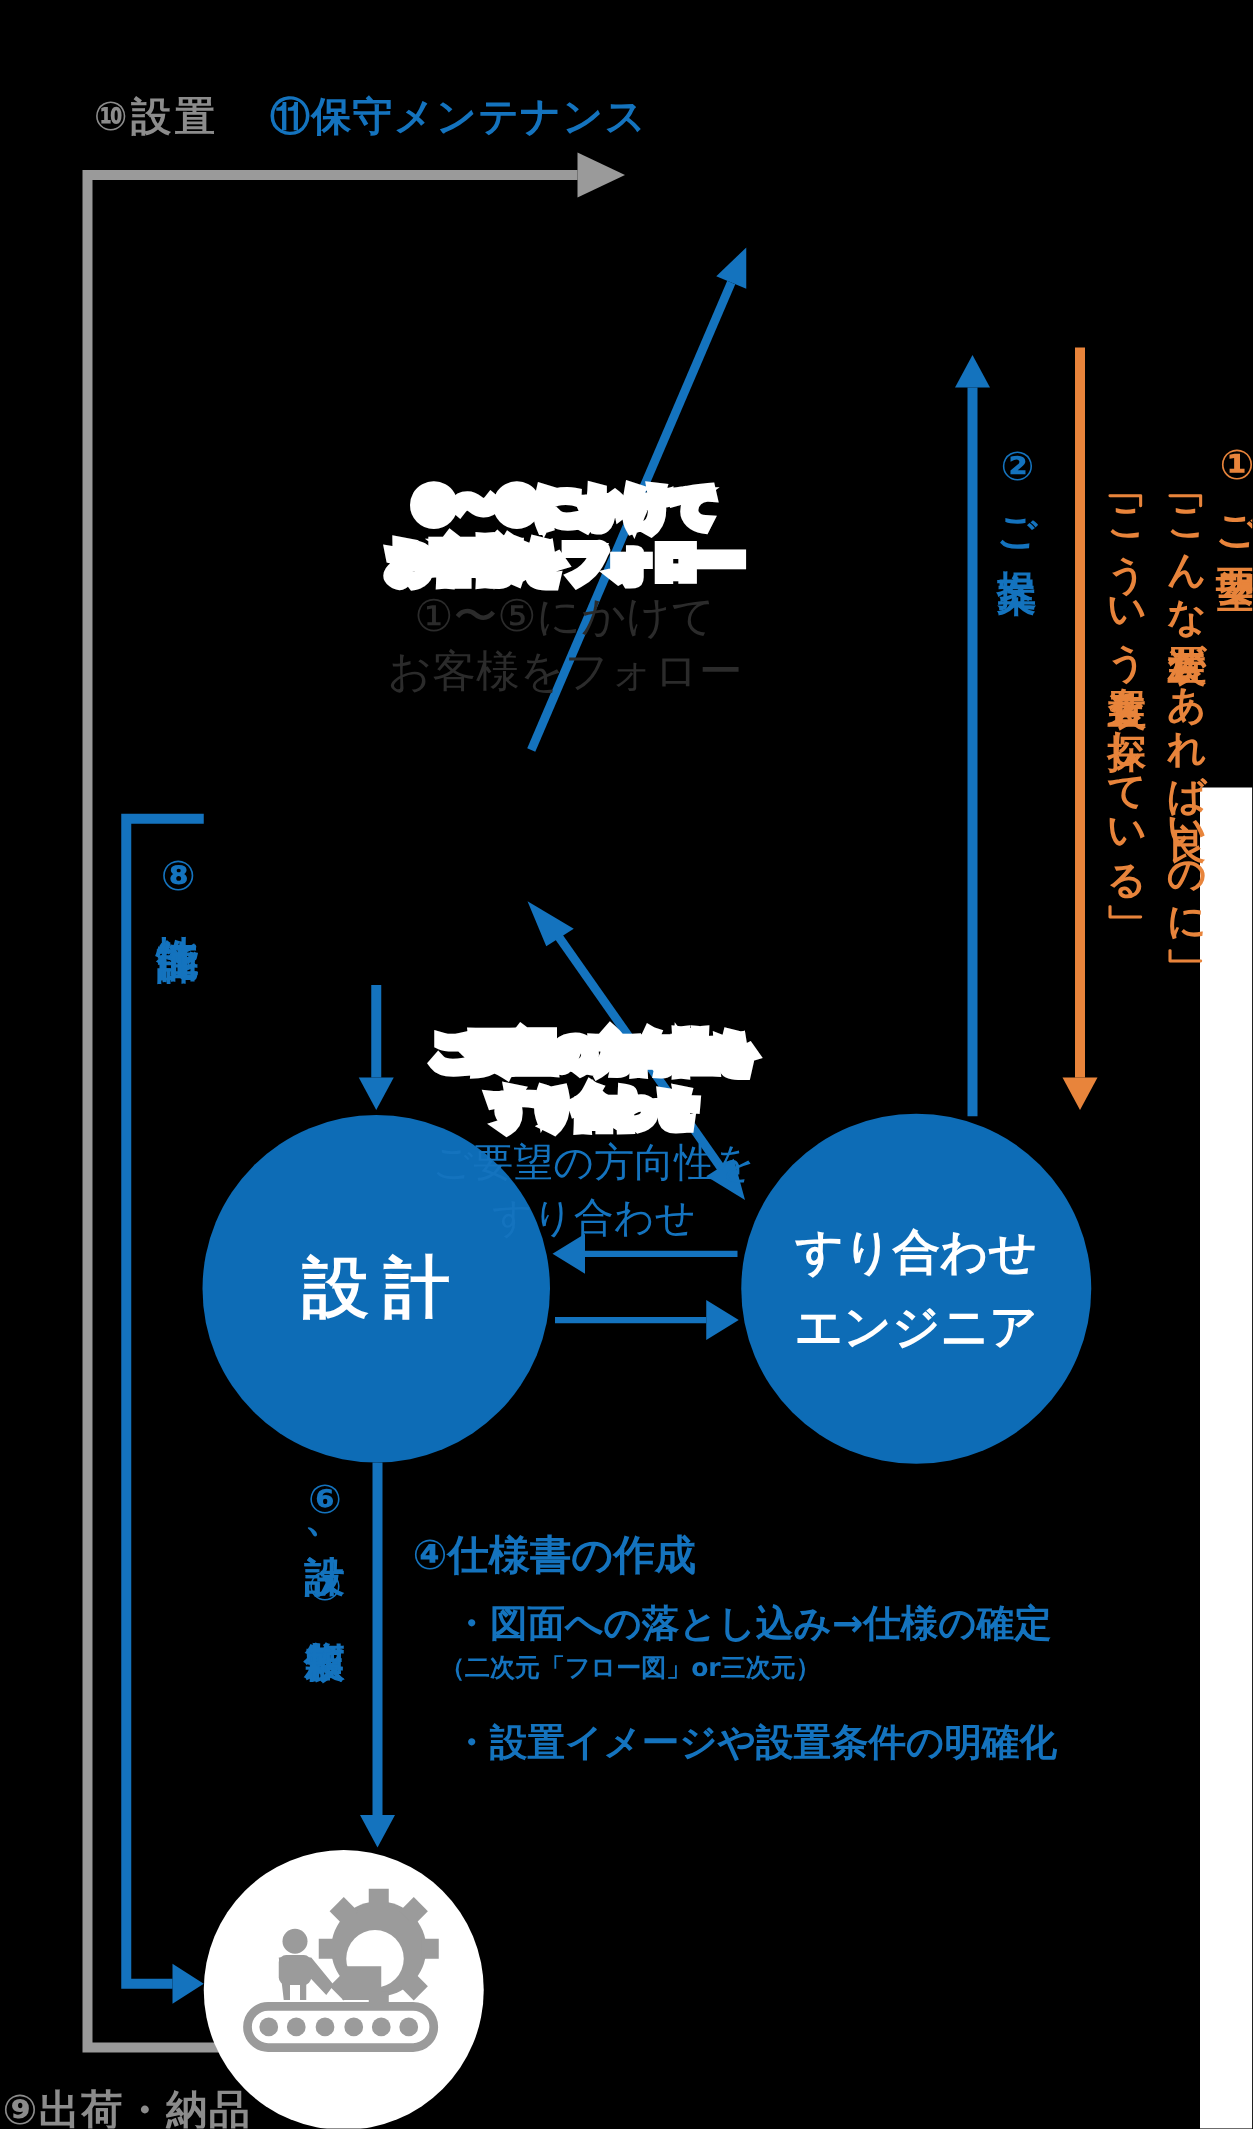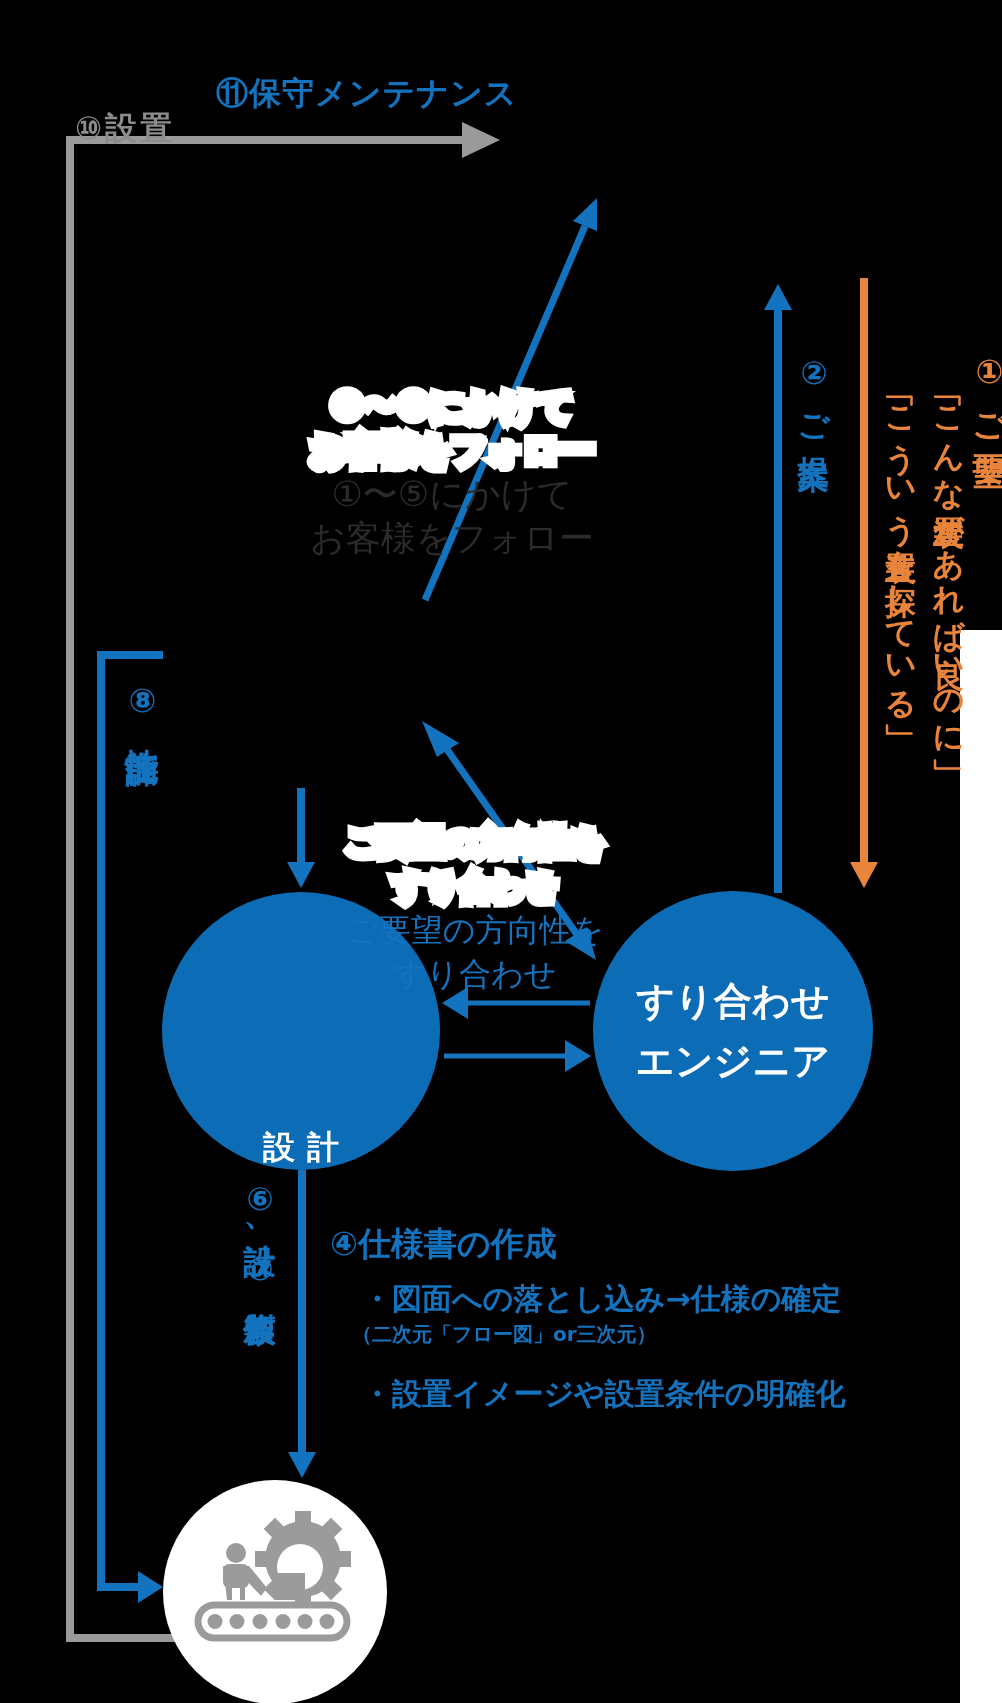--- a/index.html
+++ b/index.html
@@ -17,28 +17,28 @@
   .ln-blue-5{stroke:var(--blue_arrow);stroke-width:5;fill:none;}
   .hd-blue{fill:var(--blue_arrow);stroke:none;}
   .ln-orange{stroke:var(--orange);stroke-width:8;fill:none;}
   .hd-orange{fill:var(--orange);stroke:none;}
   .circle{border-radius:50%;display:flex;align-items:center;justify-content:center;
     z-index:3;color:#fff;font-weight:bold;text-align:center;}
   .c-blue{background:var(--blue_main);}
   .c-orange{background:var(--orange);}
   #node-customer{left:592px;top:0;width:280px;height:280px;font-size:41px;letter-spacing:3px;}
   #node-development{left:161px;top:516px;width:274px;height:274px;font-size:43px;letter-spacing:12px;text-indent:12px;}
-  #node-design{left:162px;top:892px;width:278px;height:278px;font-size:32px;letter-spacing:12px;text-indent:12px;align-items:flex-end;}
+  #node-design{left:162px;top:892px;width:278px;height:278px;font-size:53px;letter-spacing:12px;text-indent:12px;}
   #node-fe{left:593px;top:891px;width:280px;height:280px;font-size:38px;line-height:60px;white-space:pre-line;}
   #node-factory{left:163px;top:1480px;width:224px;height:224px;background:#fff;}
   .vtext{writing-mode:vertical-rl;font-weight:bold;z-index:4;}
   .htext{font-weight:bold;z-index:4;white-space:nowrap;}
   .t-blue{color:var(--blue_arrow);}
   .t-orange{color:var(--orange);}
-  .t-gray{color:var(--gray_text);margin-top:35px;}
+  .t-gray{color:var(--gray_text);}
   .halo{z-index:4;text-align:center;white-space:pre-line;font-weight:normal;}
   .halo span{display:block;white-space:pre-line;}
   .halo .stroke{position:absolute;left:0;top:0;width:100%;
     -webkit-text-stroke:12px #fff;color:#fff;}
   .halo .fill{position:relative;}
   #follow-note{left:292px;top:384px;width:320px;font-size:35px;line-height:44px;}
   #follow-note .fill{color:var(--dark_text);}
   #align-note{left:315px;top:820px;width:320px;font-size:32px;line-height:44px;}
   #align-note .fill{color:var(--blue_arrow);}
   #label-step10{left:75px;top:72px;font-size:32px;letter-spacing:3px;}

